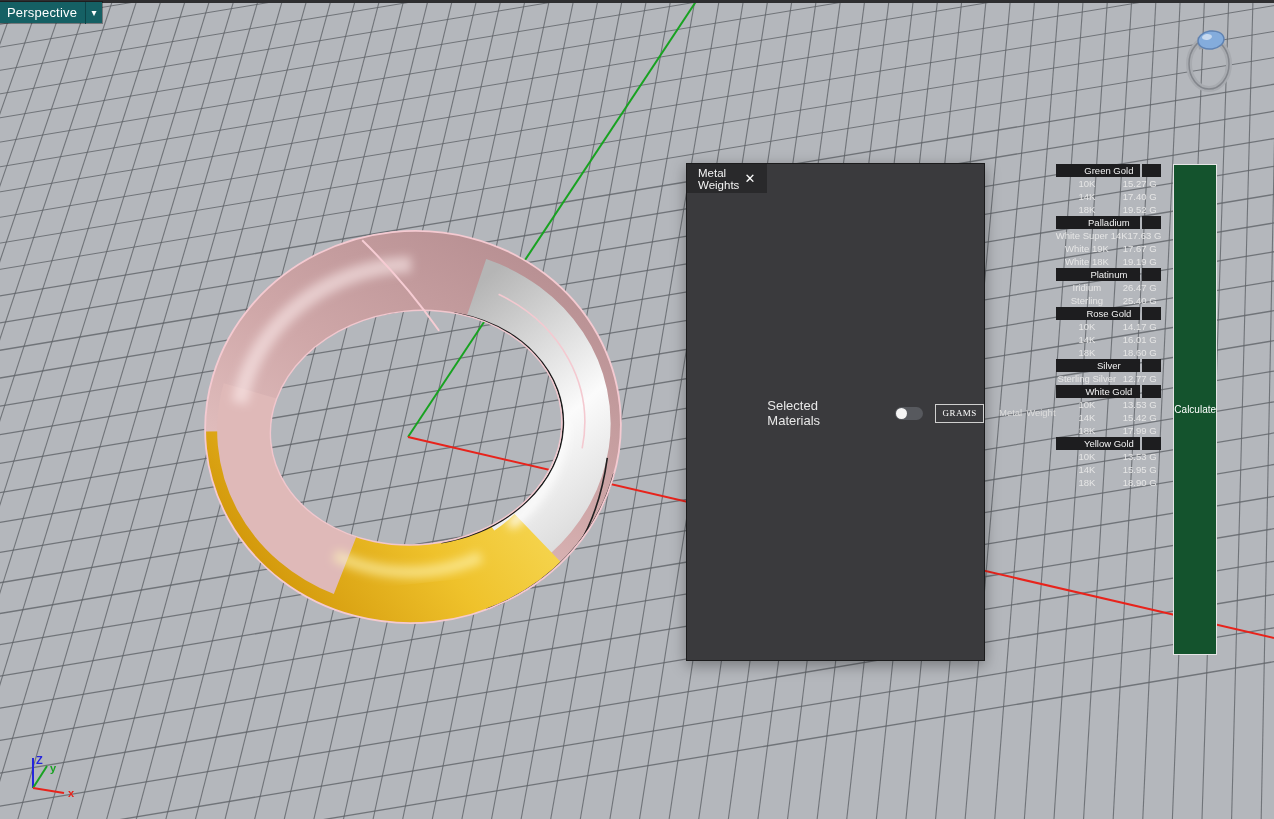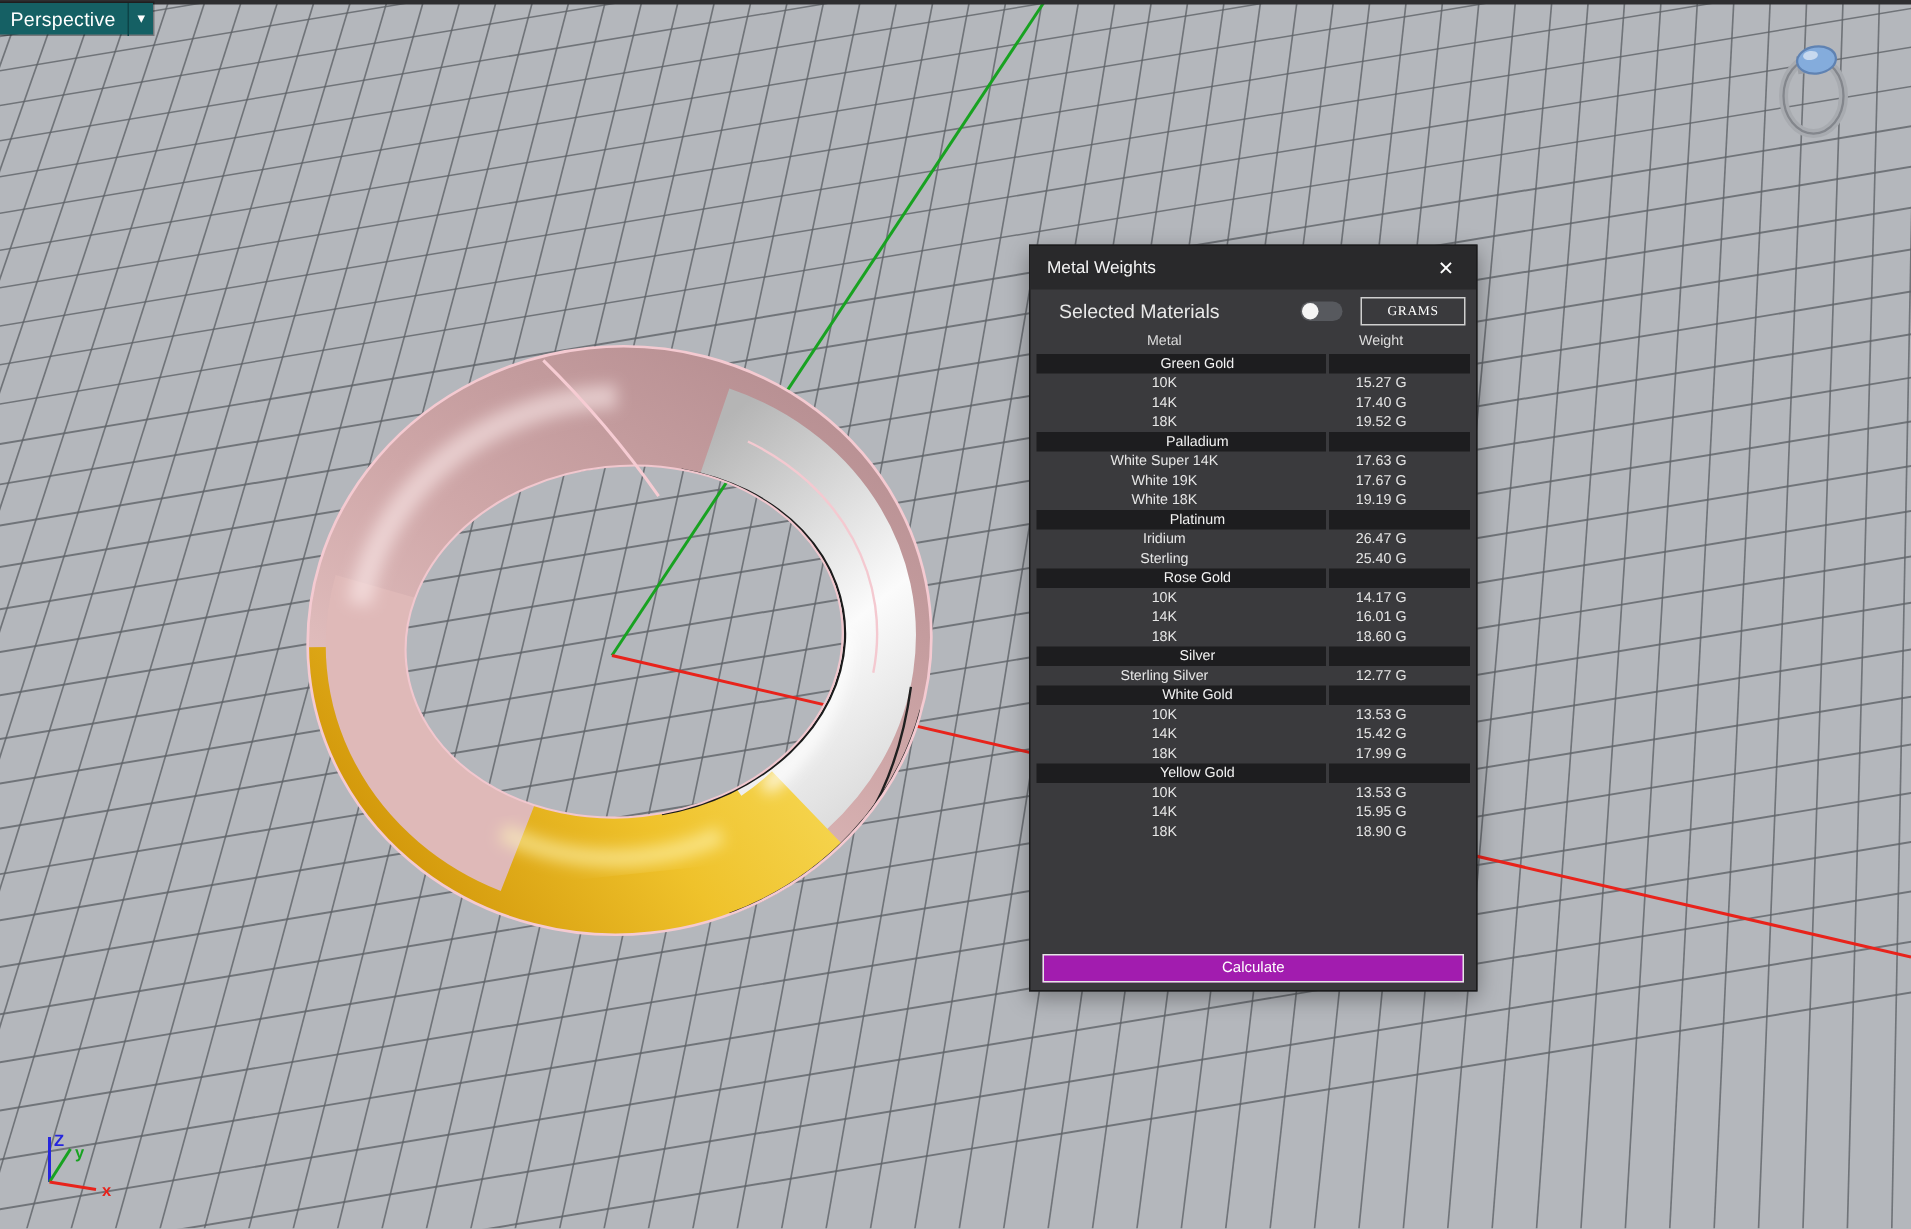--- a/index.html
+++ b/index.html
@@ -27,21 +27,21 @@
   .persp-tab .dd{
     width:16px;height:21px;display:flex;align-items:center;justify-content:center;
     border-left:1px solid #0c4347;font-size:10px;padding-bottom:1px;
   }
 
   
   .panel{
     position:absolute;left:686px;top:163px;width:299px;height:498px;z-index:10;
     background:#3a3a3d;border:1px solid #1b1b1c;box-sizing:border-box;
     box-shadow:0 4px 14px rgba(0,0,0,.35);
-    display:flex;flex-direction:column;color:#ededed;
+    display:flex;flex-direction:row;color:#ededed;
   }
   .panel-header{
     height:29px;flex:0 0 29px;background:#29292b;
     display:flex;align-items:center;justify-content:space-between;
     padding:0 12px 0 11px;
   }
   .panel-title{font-size:11.5px;color:#f4f4f4;}
   .close-btn{
     color:#fff;font-size:13px;line-height:13px;cursor:pointer;
     width:16px;text-align:center;
@@ -77,21 +77,21 @@
   .trow .cell{font-size:9.5px;text-align:center;line-height:13px;white-space:nowrap;}
   .trow.cat{margin-bottom:0;}
   .trow.cat .cell{
     background:#1d1d1f;color:#f2f2f2;height:13px;
   }
   .trow.cat .c-metal{margin-right:2px;padding-left:22px;}
   .trow.item .cell{color:#e6e6e6;}
   .panel-spacer{flex:1 1 auto;}
   .calc-btn{
     flex:0 0 17px;margin:0 8px 5px 8px;border:1px solid #e6e6e6;
-    background:#a21caf;color:#fff;font-size:10px;
+    background:#14532d;color:#fff;font-size:10px;
     display:flex;align-items:center;justify-content:center;cursor:pointer;
   }
 </style>
 </head>
 <body>
 
 <div class="viewport">
 
   <svg id="grid-svg" width="1274" height="819">
       <line x1="-40" y1="880" x2="1314" y2="655" stroke="#5f6368" stroke-width="1.3" stroke-opacity="0.8"></line>

